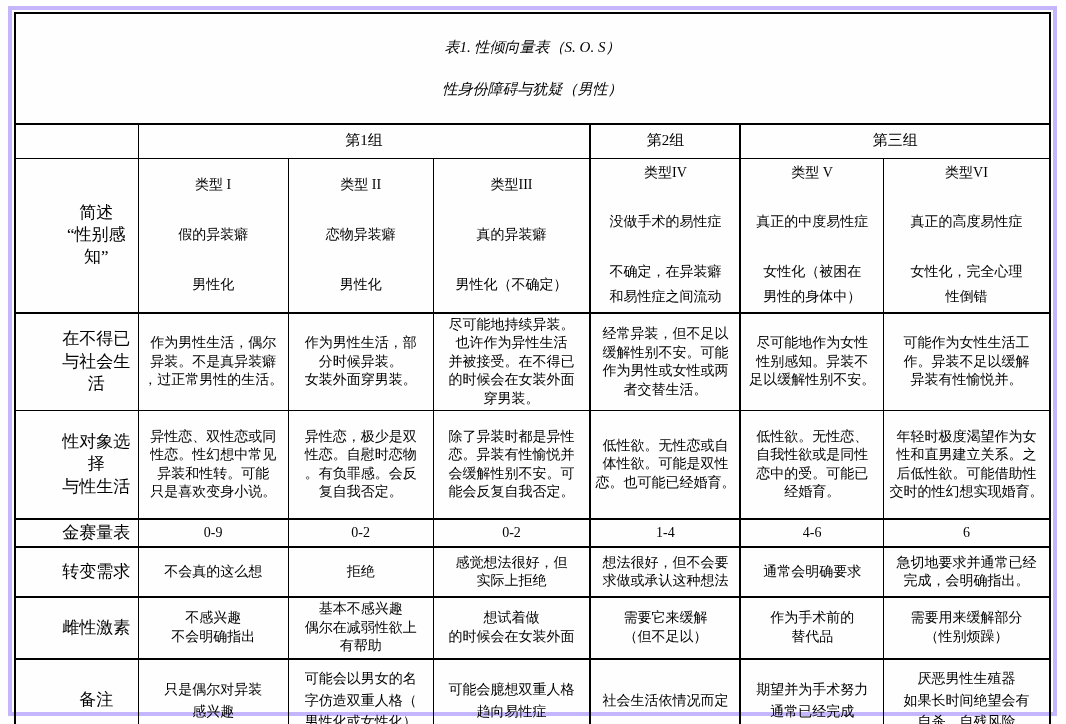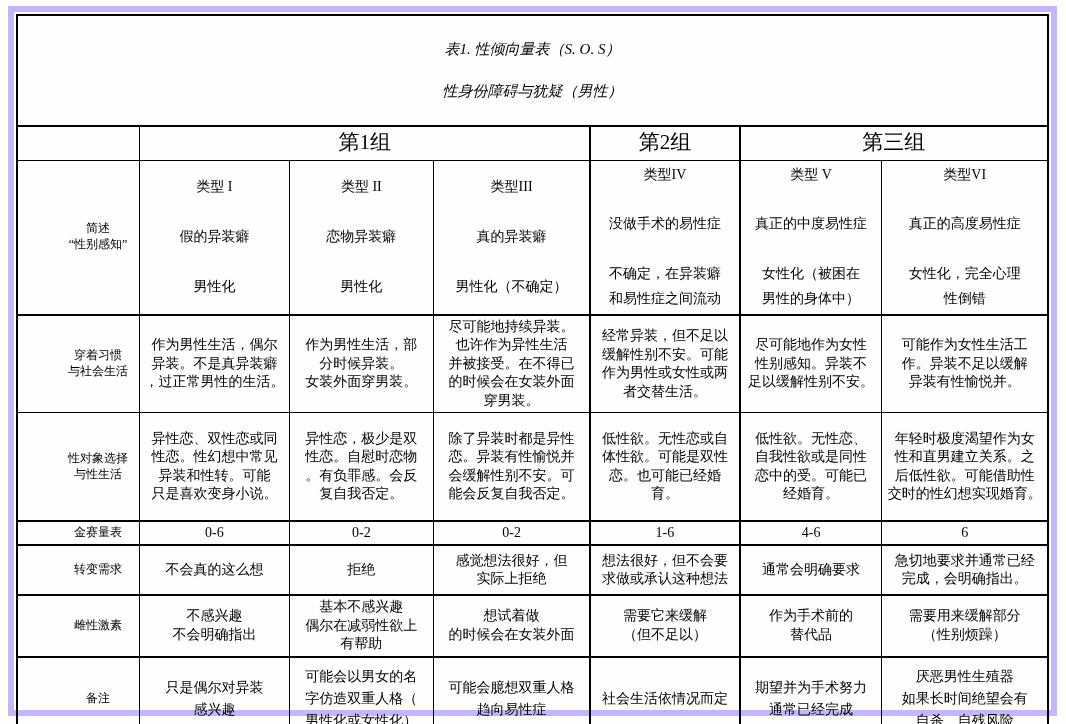--- a/index.html
+++ b/index.html
@@ -11,21 +11,21 @@
   }
   .page {
     width: 1066px;
     height: 724px;
     box-sizing: border-box;
     padding: 6px 9px 8px 8px;
     background: #fefefe;
   }
   .frame {
     
-    border: 6px solid #c4b5fd;
+    border: 4px solid #c4b5fd;
     padding: 2px;
     width: 100%;
     height: 100%;
     box-sizing: border-box;
   }
   table.sos {
     border-collapse: collapse;
     table-layout: fixed;
     width: 100%;
     height: 100%;
@@ -40,22 +40,22 @@
     font-weight: normal;
     font-size: 14px;
     line-height: 1.32;
   }
   .title-cell {
     font-style: italic;
     font-size: 15px;
     border-bottom-width: 2px;
     line-height: 1.4;
   }
-  th.rowhdr { font-size: 12px; padding-left: 43px; }
-  .group-row td { font-size: 21px; }
+  th.rowhdr { font-size: 17px; padding-left: 43px; }
+  .group-row td { font-size: 15px; }
   .gsep { border-left-width: 2px; }           
   .thick-b { border-bottom-width: 2px; }      
   tr.rowB td { line-height: 1.78; }
   tr.rowNotes td { line-height: 1.55; }
 </style>
 </head>
 <body>
 
 <div class="page">
   <div class="frame">
@@ -117,21 +117,21 @@
 男性的身体中）</td>
         <td class="thick-b">类型VI
 
 真正的高度易性症
 
 女性化，完全心理
 性倒错</td>
       </tr>
 
       <tr style="height:90px">
-        <th class="rowhdr">穿着习惯
+        <th class="rowhdr">在不得已
 与社会生活</th>
         <td>作为男性生活，偶尔
 异装。不是真异装癖
 ，过正常男性的生活。</td>
         <td>作为男性生活，部
 分时候异装。
 女装外面穿男装。</td>
         <td>尽可能地持续异装。
 也许作为异性生活
 并被接受。在不得已
@@ -172,24 +172,24 @@
 恋中的受。可能已
 经婚育。</td>
         <td class="thick-b">年轻时极度渴望作为女
 性和直男建立关系。之
 后低性欲。可能借助性
 交时的性幻想实现婚育。</td>
       </tr>
 
       <tr style="height:16px">
         <th class="rowhdr thick-b">金赛量表</th>
-        <td class="thick-b">0-6</td>
+        <td class="thick-b">0-9</td>
         <td class="thick-b">0-2</td>
         <td class="thick-b">0-2</td>
-        <td class="thick-b gsep">1-6</td>
+        <td class="thick-b gsep">1-4</td>
         <td class="thick-b gsep">4-6</td>
         <td class="thick-b">6</td>
       </tr>
 
       <tr style="height:50px">
         <th class="rowhdr thick-b">转变需求</th>
         <td class="thick-b">不会真的这么想</td>
         <td class="thick-b">拒绝</td>
         <td class="thick-b">感觉想法很好，但
 实际上拒绝</td>

